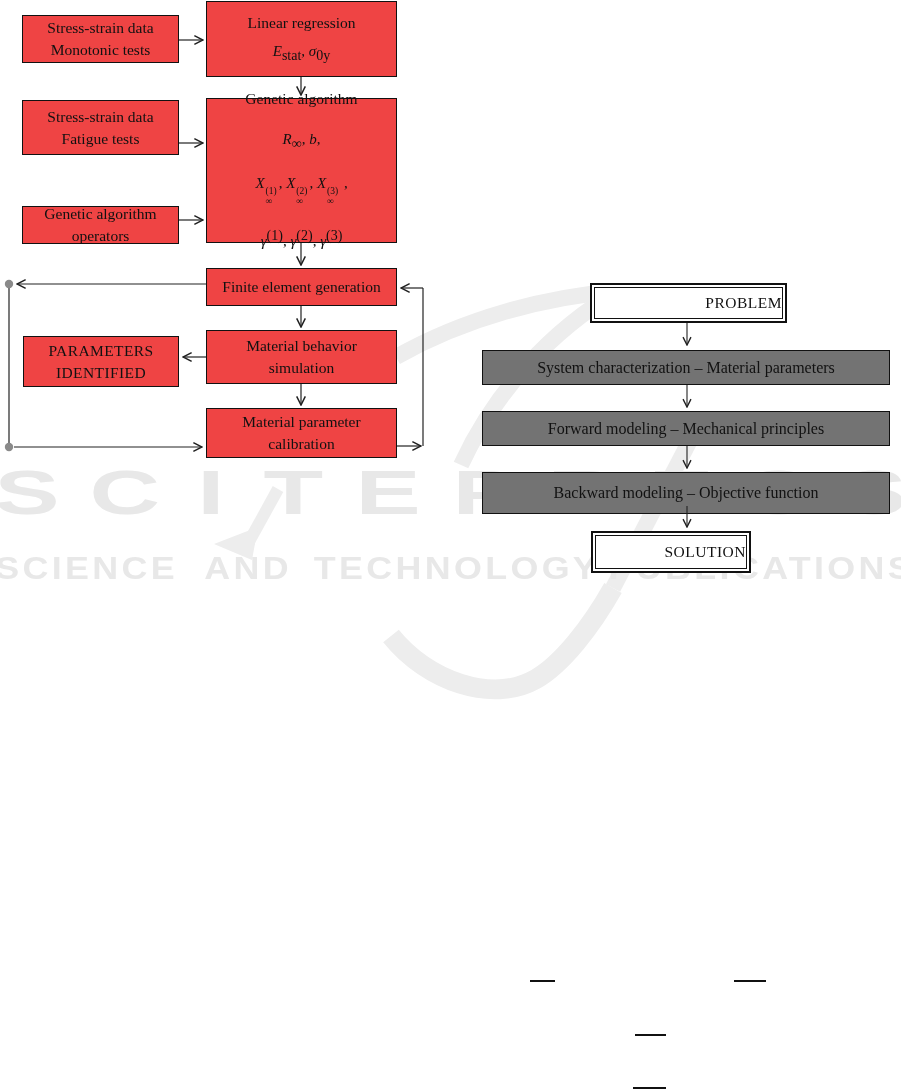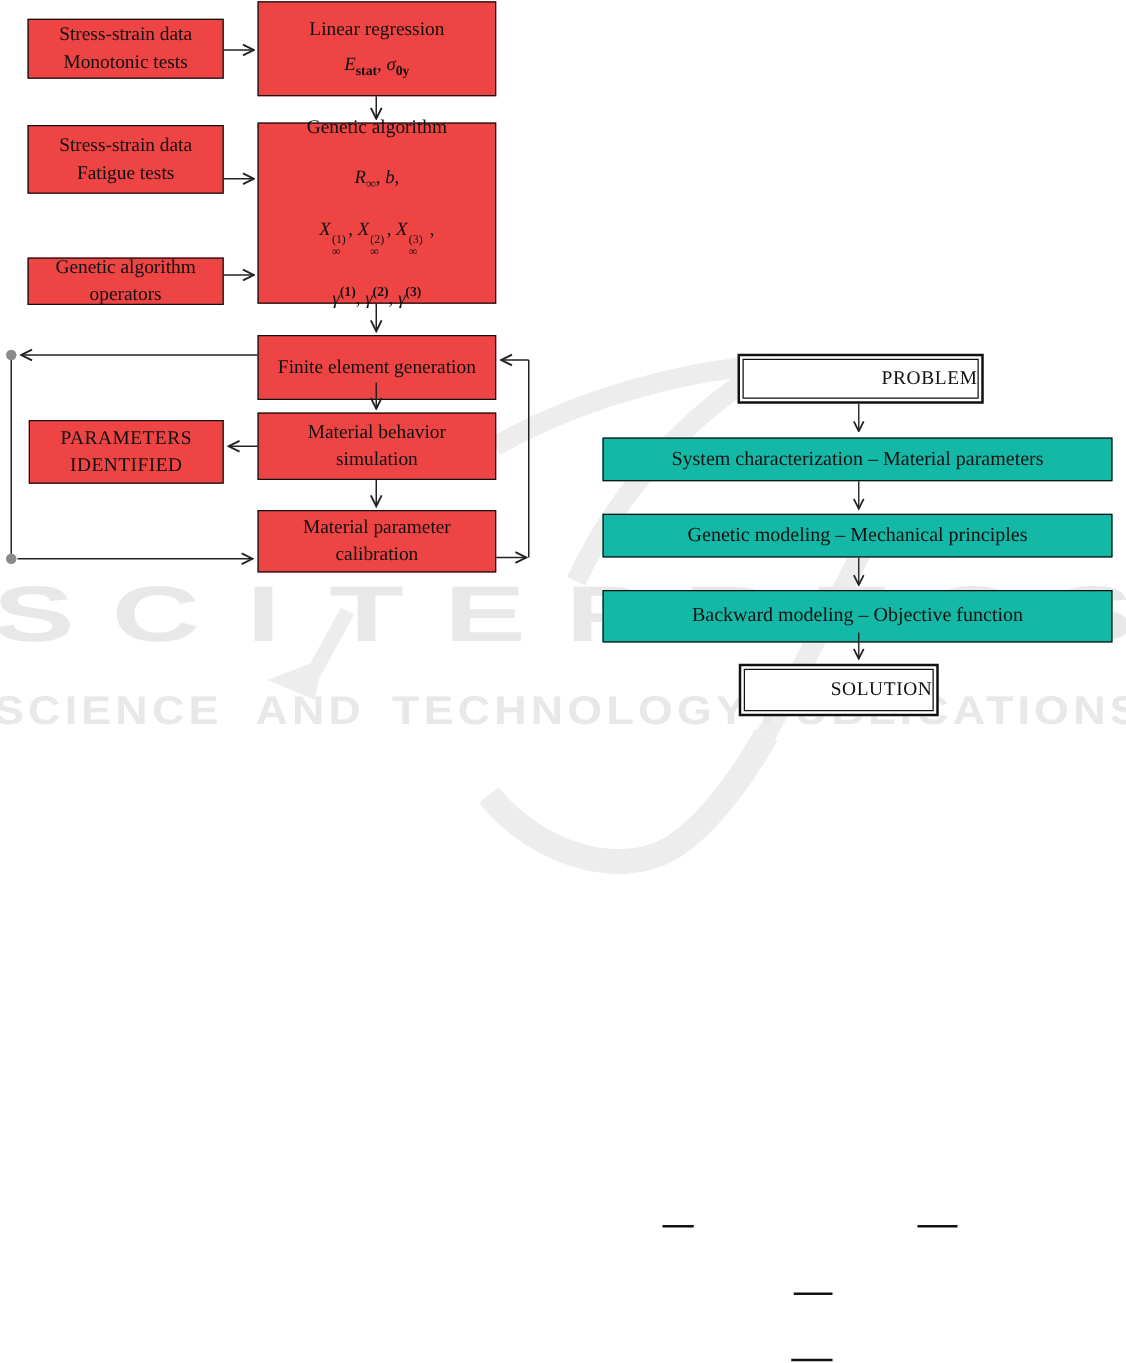--- a/index.html
+++ b/index.html
@@ -15,28 +15,28 @@
   .wm-row2{position:absolute;left:5px;top:552px;width:894px;height:32px;z-index:0;
            display:flex;justify-content:space-between;align-items:center;
            font-family:"Liberation Sans", sans-serif;font-weight:bold;font-size:32px;
            letter-spacing:3px;color:var(--wm,#e8e8e8);user-select:none;}
   .wm-row2 span{display:inline-block;transform:scaleX(1.12);transform-origin:center;}
   
   .bx{position:absolute;background:#ef4444;border:1.5px solid #111;box-sizing:border-box;
       display:flex;flex-direction:column;align-items:center;justify-content:center;
       text-align:center;font-size:15.5px;line-height:1.42;z-index:2;}
   .bx .ln{display:block;}
-  .step{position:absolute;background:#14b8a6;border:1.2px solid #111;box-sizing:border-box;
+  .step{position:absolute;background:#737373;border:1.2px solid #111;box-sizing:border-box;
       display:flex;align-items:center;justify-content:center;text-align:right;
       font-size:16px;z-index:2;}
   .dblbox{position:absolute;background:#fff;border:2px solid #111;box-sizing:border-box;z-index:2;}
   .dblin{position:absolute;inset:2px;border:1px solid #111;display:flex;align-items:center;
       justify-content:flex-end;font-size:15.5px;letter-spacing:.5px;}
   .mathline{font-size:15px;}
-  .mathline sub,.mathline sup{font-size:11px;font-weight:bold;}
+  .mathline sub,.mathline sup{font-size:14px;}
   .mstack{display:inline-flex;flex-direction:column;align-items:flex-start;
       font-size:9.5px;line-height:1.05;vertical-align:-6px;margin:0 2px 0 1px;font-style:normal;}
   .ga-gap{margin-top:19px;}
   
   #flow-svg{position:absolute;left:0;top:0;z-index:3;pointer-events:none;}
   
   .frac{position:absolute;background:#111;z-index:2;}
 </style>
 </head>
 <body>
@@ -96,21 +96,21 @@
         </span><span>, </span><span style="font-style: italic;">X</span><span class="mstack">
           <span>(3)</span>
           <span>∞</span>
         </span><span> ,</span></span>
   <span class="ln mathline ga-gap"><span style="font-style: italic;">γ</span><sup>(1)</sup><span>, </span><span style="font-style: italic;">γ</span><sup>(2)</sup><span>, </span><span style="font-style: italic;">γ</span><sup>(3)</sup></span>
 </div>
 <div class="bx" style="left:22px;top:206px;width:157px;height:38px;">
   <span class="ln">Genetic algorithm</span>
   <span class="ln">operators</span>
 </div>
-<div class="bx" style="left:206px;top:268px;width:191px;height:52px;">
+<div class="bx" style="left:206px;top:268px;width:191px;height:38px;">
   <span class="ln">Finite element generation</span>
 </div>
 <div class="bx" style="left:23px;top:336px;width:156px;height:51px;letter-spacing:.4px;">
   <span class="ln">PARAMETERS</span>
   <span class="ln">IDENTIFIED</span>
 </div>
 <div class="bx" style="left:206px;top:330px;width:191px;height:54px;text-align:center;">
   <span class="ln">Material behavior</span>
   <span class="ln">simulation</span>
 </div>
@@ -121,21 +121,21 @@
 
 <div class="dblbox" style="left:590px;top:283px;width:197px;height:40px;">
   <div class="dblin">
     <span>PROBLEM</span>
   </div>
 </div>
 <div class="step" style="left:482px;top:350px;width:408px;height:35px;">
   <span>System characterization – Material parameters</span>
 </div>
 <div class="step" style="left:482px;top:411px;width:408px;height:35px;">
-  <span>Genetic modeling – Mechanical principles</span>
+  <span>Forward modeling – Mechanical principles</span>
 </div>
 <div class="step" style="left:482px;top:472px;width:408px;height:42px;">
   <span>Backward modeling – Objective function</span>
 </div>
 <div class="dblbox" style="left:591px;top:531px;width:160px;height:42px;">
   <div class="dblin">
     <span>SOLUTION</span>
   </div>
 </div>
 

